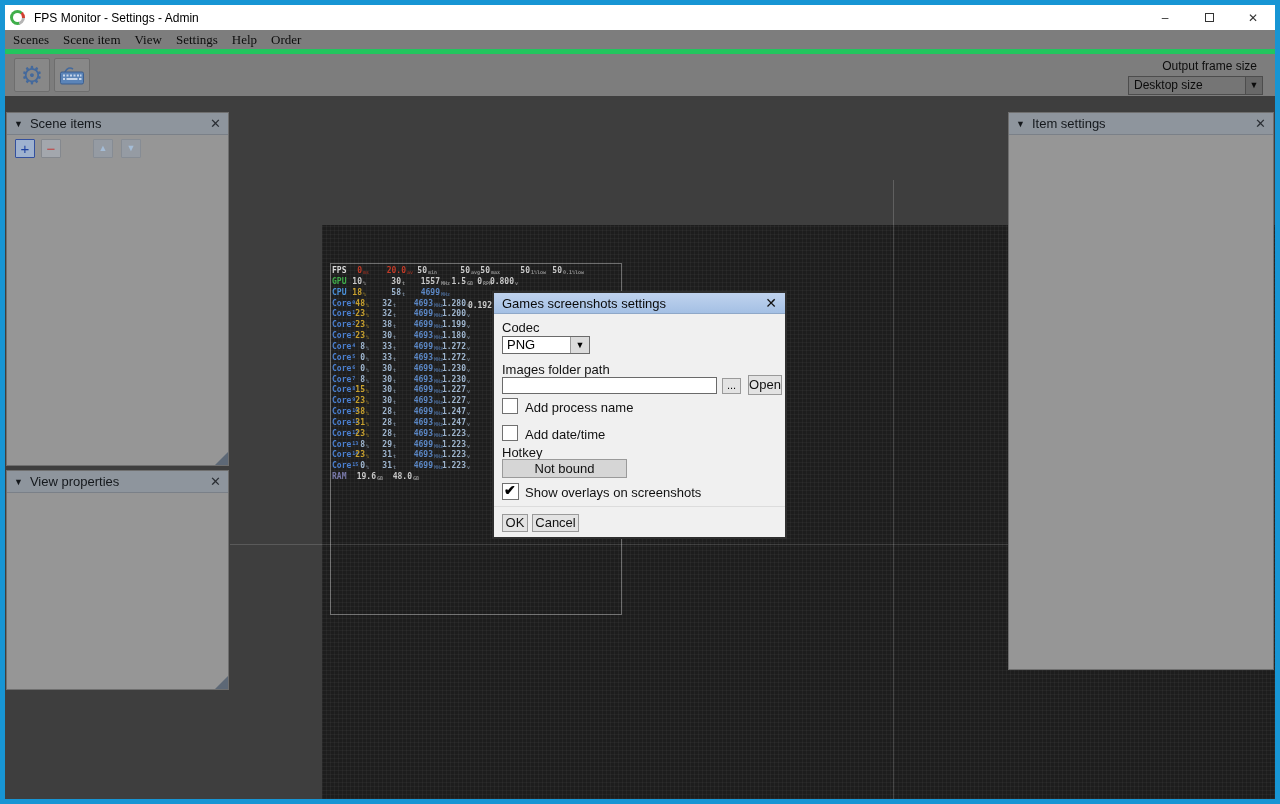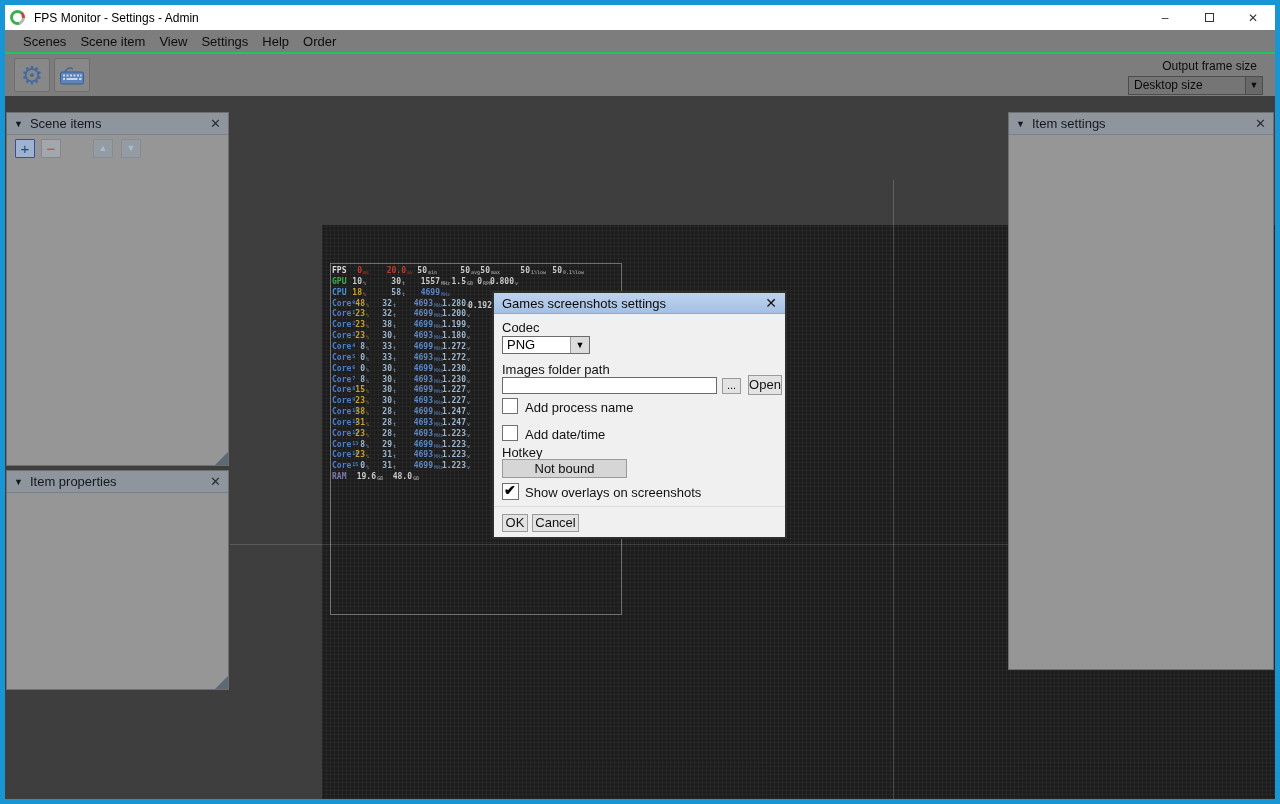--- a/index.html
+++ b/index.html
@@ -14,22 +14,22 @@
           background:conic-gradient(from 40deg, #d04030 0 14%, #b5b5b5 14% 34%, #3fae4a 34% 100%);
           position:relative; }
   .logo::after { content:""; position:absolute; inset:3px; background:#fff; border-radius:50%; }
   .title-text { font-size:12px; color:#000; margin-left:9px; }
   .win-controls { margin-left:auto; display:flex; height:100%; }
   .win-btn { width:44px; height:100%; display:flex; align-items:center; justify-content:center;
              color:#333; font-size:12px; }
   .win-btn .sq { width:9px; height:9px; border:1px solid #333; display:block; }
 
   .menubar { position:absolute; left:5px; top:30px; right:5px; height:24px; background:#7d7d7d;
-             display:flex; align-items:center; padding-left:11px; z-index:40;
-             border-bottom:2px solid #22c55e; }
+             display:flex; align-items:center; padding-left:1px; z-index:40;
+             border-bottom:5px solid #22c55e;font-family:Liberation Serif, serif; }
   .menubar span { font-size:13px; color:#0d0d0d; padding:0 7px; }
 
   .toolbar { position:absolute; left:5px; top:54px; right:5px; height:42px; background:#7d7d7d; z-index:40; }
   .tool-btn { position:absolute; top:4px; width:36px; height:34px; background:#888888;
               border:1px solid #6e6e6e; border-radius:2px; display:flex; align-items:center; justify-content:center; }
   .gear-glyph { color:#44699c; font-size:25px; line-height:1; }
   .ofs-label { position:absolute; right:18px; top:5px; font-size:12px; color:#0d0d0d; }
   .ofs-select { position:absolute; right:12px; top:22px; width:135px; height:19px; background:#757575;
                 border:1px solid #4d4d4d; font-size:12px; color:#0b0b0b; line-height:17px; padding-left:5px; }
   .ofs-select .arrow { position:absolute; right:0; top:0; width:17px; height:100%; background:#686868;
@@ -409,21 +409,21 @@
     <div class="si-btn si-remove">−</div>
     <div class="si-btn si-up">▲</div>
     <div class="si-btn si-down">▼</div>
   </div>
   <div class="panel-resize"></div>
 </div>
 
 <div class="panel" id="panel-item-props">
   <div class="panel-header">
     <span class="tri">▼</span>
-    <span class="ptitle">Item properties</span>
+    <span class="ptitle">View properties</span>
     <span class="pclose">✕</span>
   </div>
   <div class="panel-resize"></div>
 </div>
 
 <div class="panel" id="panel-item-settings">
   <div class="panel-header">
     <span class="tri">▼</span>
     <span class="ptitle">Item settings</span>
     <span class="pclose">✕</span>

